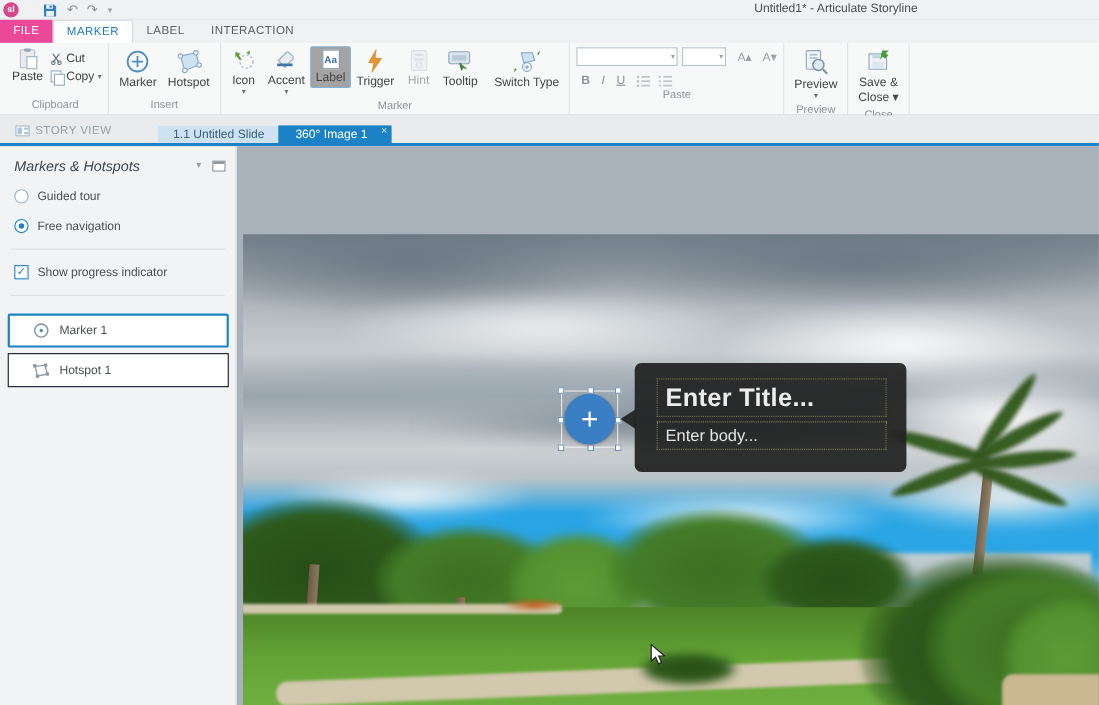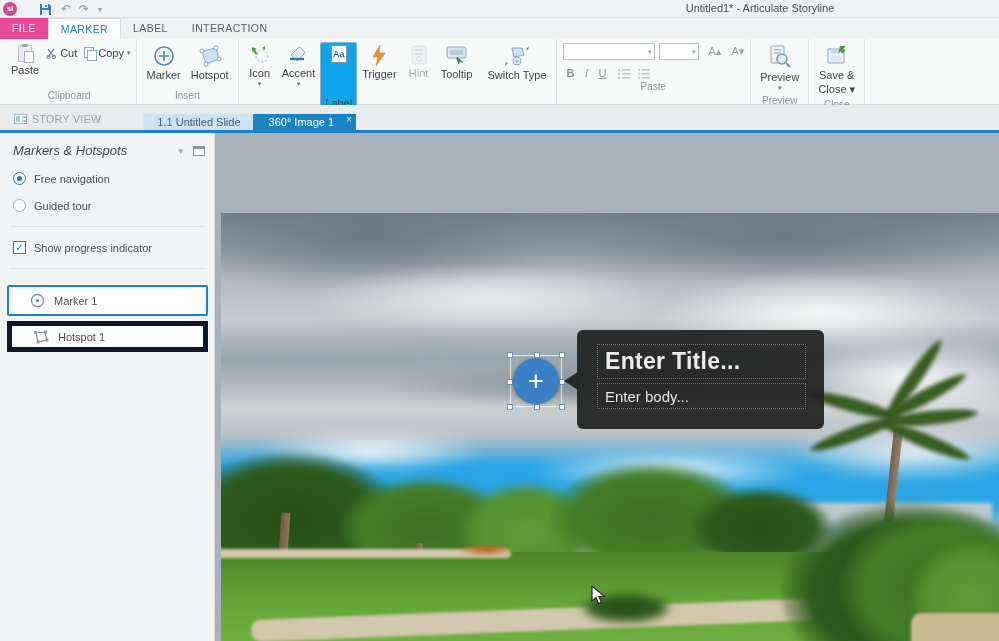--- a/index.html
+++ b/index.html
@@ -23,23 +23,23 @@
   .rtab.active{background:#fff;color:#1e7ac0;border:1px solid #d5dade;border-bottom:none;}
 
   
   .ribbon{position:relative;height:66px;background:#f7f8f8;border-bottom:1px solid #d5dade;display:flex;align-items:stretch;padding-left:2px;}
   .rgroup{position:relative;display:flex;flex-direction:column;border-right:1px solid #e0e3e6;}
   .rbody{flex:1;display:flex;align-items:flex-start;padding:3px 4px 0 4px;}
   .rlabel{height:15px;text-align:center;color:#8d939a;font-size:10px;line-height:13px;}
   .bigbtn{display:flex;flex-direction:column;align-items:center;justify-content:flex-start;padding:2px 4px;min-width:34px;border:1px solid transparent;border-radius:2px;}
   .bigbtn .cap{margin-top:2px;color:#444;white-space:nowrap;}
   .bigbtn .drop{font-size:7px;color:#6a7076;line-height:7px;margin-top:1px;}
-  .bigbtn.sel{background:#0ea5e9;border-color:#7eb4dc;gap:32px;}
+  .bigbtn.sel{background:#a3a3a3;border-color:#7eb4dc;}
   .bigbtn.dis{opacity:.45;}
-  .smallcol{display:flex;flex-direction:row;justify-content:space-between;gap:3px;padding-top:4px;}
+  .smallcol{display:flex;flex-direction:column;justify-content:space-between;gap:3px;padding-top:4px;}
   .smallbtn{display:flex;align-items:center;gap:3px;color:#444;padding:1px 2px;}
   .smallbtn .drop{font-size:7px;color:#6a7076;}
   .vsep-thin{width:1px;background:#e4e7e9;margin:4px 2px;}
   
   .copyic{position:relative;width:11px;height:12px;}
   .copyic:before,.copyic:after{content:"";position:absolute;width:8px;height:9px;border:1px solid #8fa8c0;background:#fff;}
   .copyic:before{left:0;top:0;}
   .copyic:after{left:3px;top:3px;}
   
   .pasteic{position:relative;width:14px;height:17px;background:#e9ecef;border:1px solid #b9c2ca;border-radius:1px;}
@@ -84,21 +84,21 @@
   .dockic{width:12px;height:10px;border:1px solid #8d939a;position:relative;background:#fff;}
   .dockic:before{content:"";position:absolute;left:0;top:0;right:0;height:2px;background:#8d939a;}
   .sb-row{display:flex;align-items:center;gap:8px;padding:0 13px;margin-top:14px;color:#4a4f54;font-size:11px;}
   .radio{width:13px;height:13px;border-radius:50%;border:1px solid #9fb0bd;background:#fff;position:relative;}
   .radio.on{border-color:#1b82c6;}
   .radio.on:before{content:"";position:absolute;left:3px;top:3px;width:5px;height:5px;border-radius:50%;background:#1b82c6;}
   .sb-div{height:1px;background:#dde0e3;margin:14px 10px 0 10px;}
   .cbx{width:13px;height:13px;border:1px solid #1b82c6;background:#fff;color:#1b82c6;font-size:10px;line-height:12px;text-align:center;font-weight:bold;}
   .sb-item{margin:0 7px;background:#fff;display:flex;align-items:center;gap:9px;padding:0 0 0 21px;height:31px;color:#4a4f54;}
   .sb-item.marker{margin-top:16px;border:2px solid #1b82c6;border-radius:2px;}
-  .sb-item.hotspot{margin-top:5px;border:5px solid #0f172a;}
+  .sb-item.hotspot{margin-top:5px;border:1px solid #0f172a;}
   .canvas{flex:1;position:relative;background:#a9b2ba;overflow:hidden;}
 
   
   .photo{position:absolute;left:6px;top:80px;right:0;bottom:0;overflow:hidden;
     background:linear-gradient(180deg,#72808b 0%,#8f9aa3 7%,#b3bac0 15%,#c7cccf 24%,#98a4ad 33%,#cdd1d3 44%,#bac3c8 50%,#29a4e4 57%,#2ba6e6 66%,#bfcacd 74%,#9fb0a6 80%,#5c9a33 88%,#6aa83c 100%);}
   .ly{position:absolute;}
   .cloud{border-radius:50%;filter:blur(6px);}
   .c-dark{background:radial-gradient(ellipse at center,rgba(104,117,128,.9),rgba(104,117,128,0) 70%);}
   .c-mid{background:radial-gradient(ellipse at center,rgba(160,172,180,.85),rgba(160,172,180,0) 70%);}
   .c-lite{background:radial-gradient(ellipse at center,rgba(238,240,241,.95),rgba(238,240,241,0) 70%);}
@@ -360,26 +360,26 @@
 
   <div class="main">
 
     <div class="sidebar">
       <div class="sb-head">
         <span class="t">Markers &amp; Hotspots</span>
         <span class="col">▾</span>
         <span class="dockic"></span>
       </div>
       <div class="sb-row">
+        <span class="radio"></span>
+        <span>Guided tour</span>
+      </div>
+      <div class="sb-row">
         <span class="radio on"></span>
         <span>Free navigation</span>
-      </div>
-      <div class="sb-row">
-        <span class="radio"></span>
-        <span>Guided tour</span>
       </div>
       <div class="sb-div"></div>
       <div class="sb-row">
         <span class="cbx">✓</span>
         <span>Show progress indicator</span>
       </div>
       <div class="sb-div"></div>
       <div class="sb-item marker">
         <svg width="15" height="15" viewBox="0 0 15 15">
             <circle cx="7.5" cy="7.5" r="6" fill="none" stroke="#7a93a8" stroke-width="1.3"></circle>

